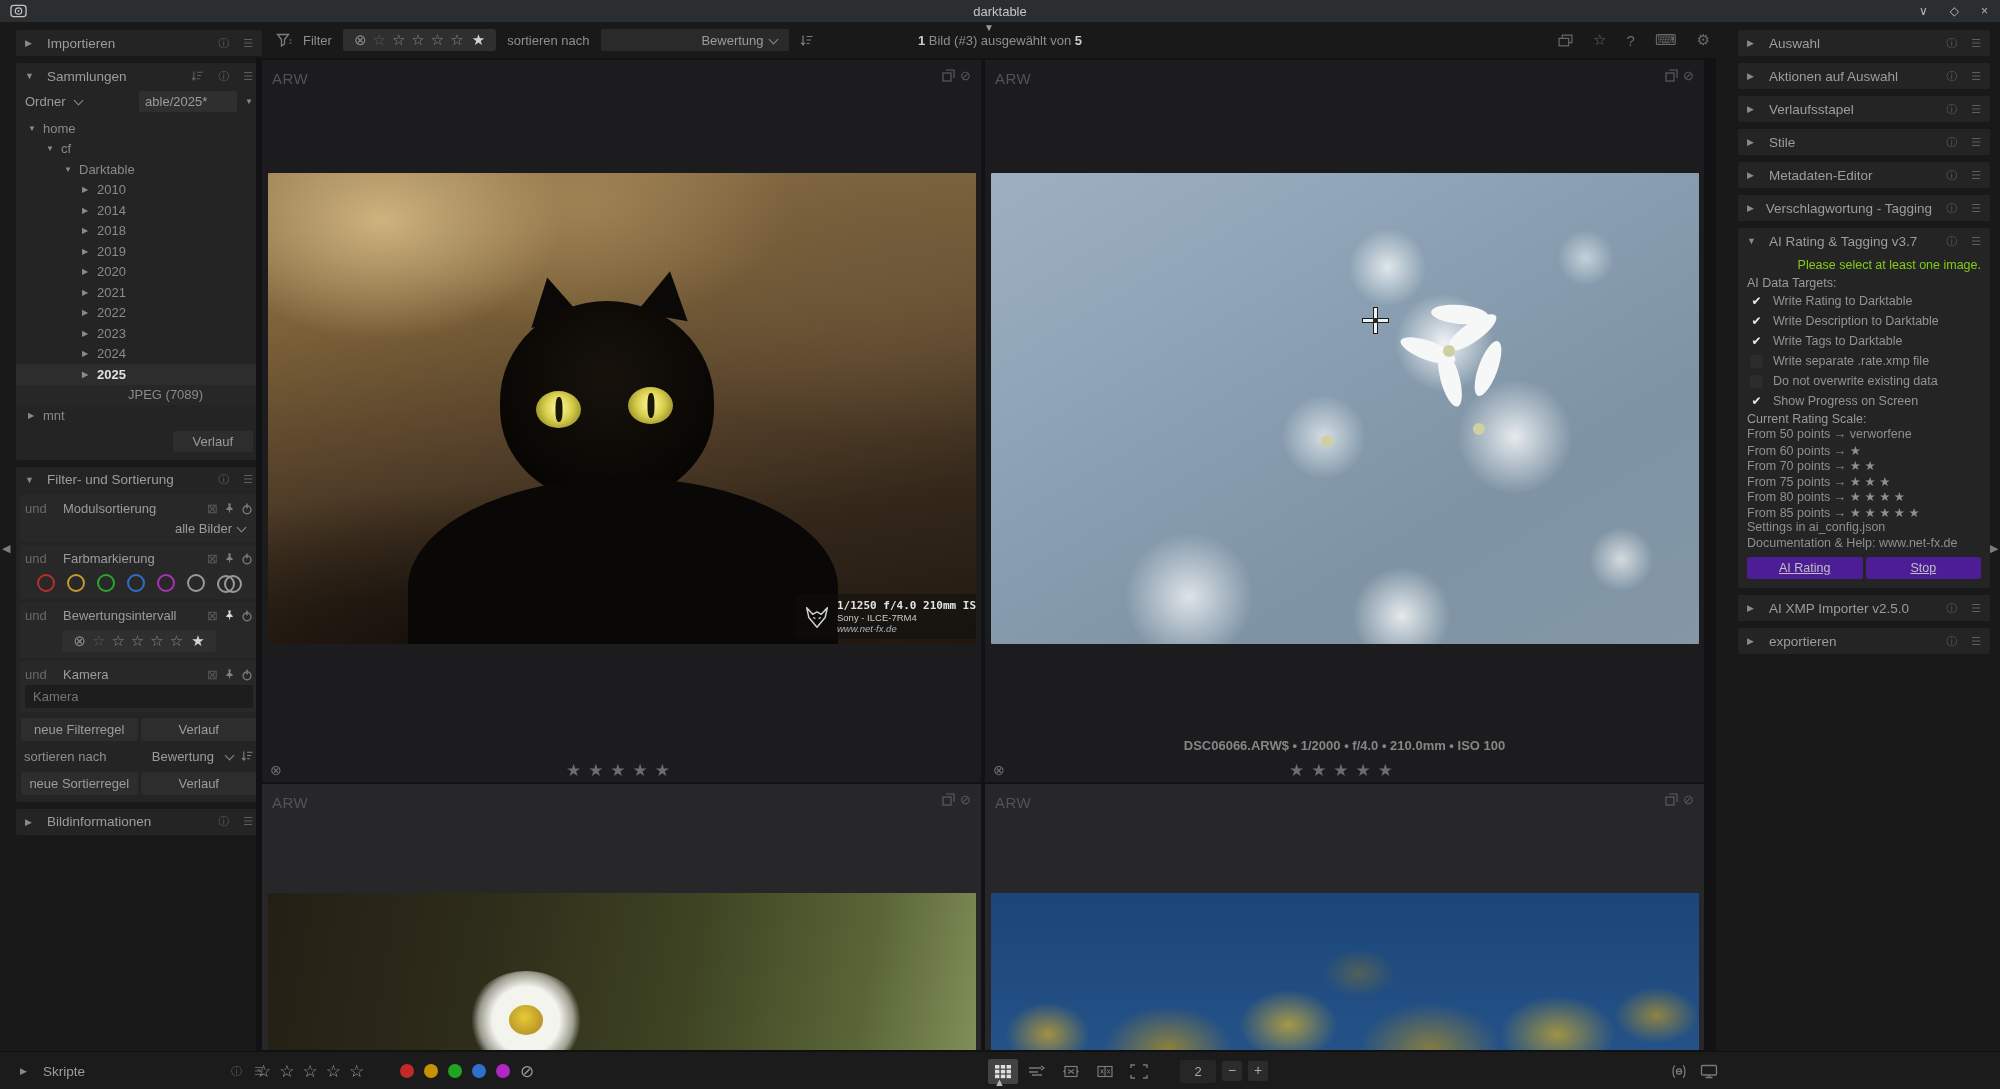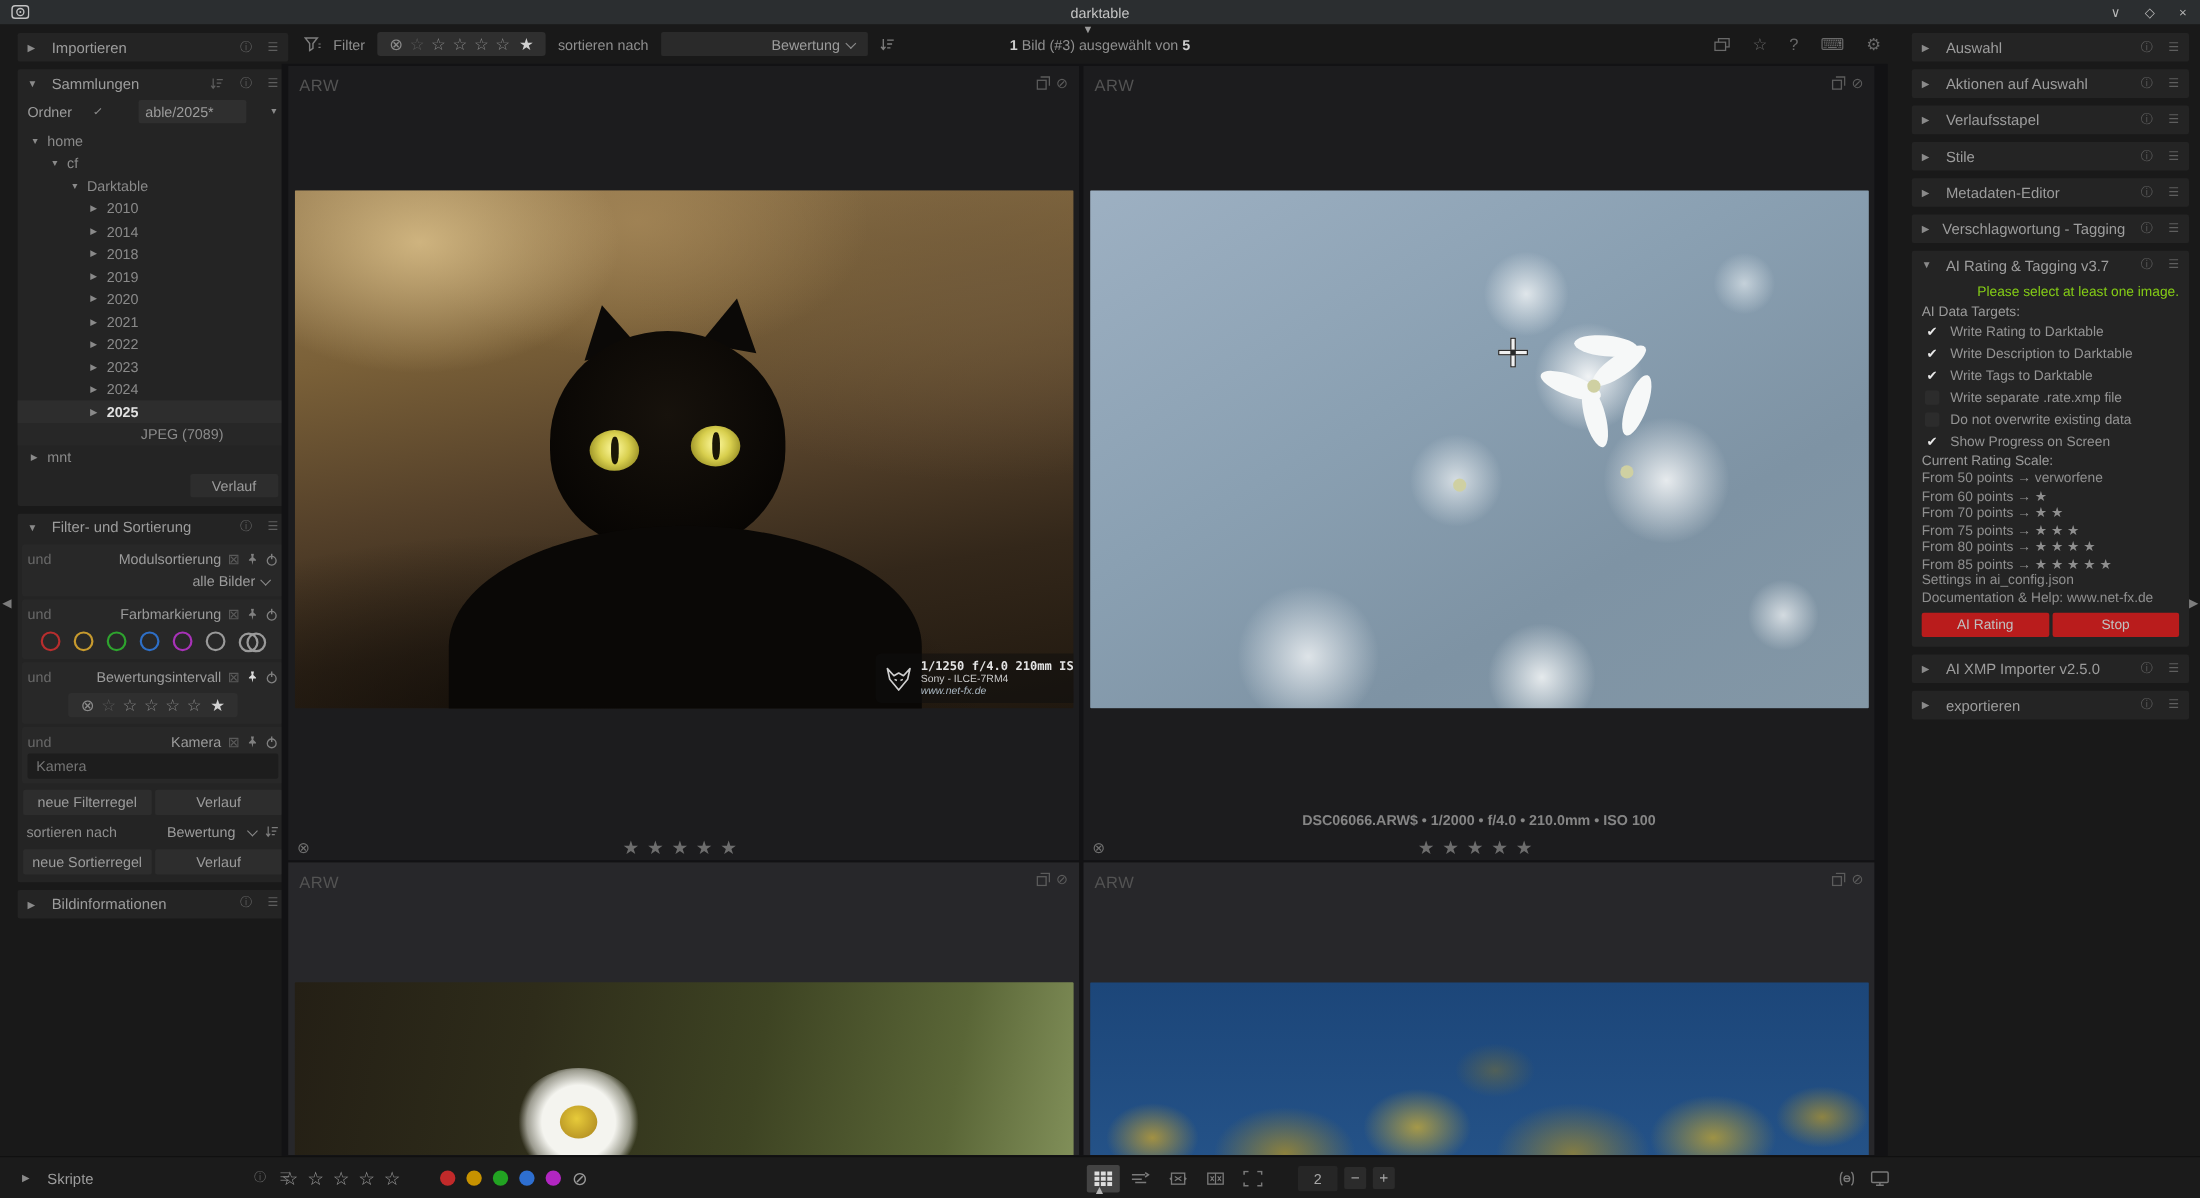--- a/index.html
+++ b/index.html
@@ -14,38 +14,38 @@
   .edge-arrow{position:absolute;color:#7d7d7d;font-size:11px;}
   
   .sec{background:#242424;border-radius:2px;margin-bottom:7px;}
   .sechdr{display:flex;align-items:center;height:26px;padding:0 9px;gap:9px;}
   .secarr{font-size:9px;color:#8a8a8a;width:13px;}
   .sectitle{flex:1;color:#9d9d9d;font-size:13.5px;white-space:nowrap;}
   .hic{color:#5e5e5e;font-size:11px;margin-left:5px;line-height:1;}
   .left-panel{position:absolute;left:16px;top:30px;width:246px;}
   .right-panel{position:absolute;left:1738px;top:30px;width:252px;}
   
-  .critrow{display:flex;align-items:center;padding:2px 9px 4px;gap:17px;color:#9c9c9c;}
+  .critrow{display:flex;align-items:center;padding:2px 9px 4px;gap:4px;color:#9c9c9c;}
   .chev{display:inline-block;width:6px;height:6px;border-right:1.4px solid #8a8a8a;border-bottom:1.4px solid #8a8a8a;transform:rotate(45deg);margin:-2px 2px 0 6px;}
   .pathinput{width:86px;background:#2f2f2f;border:none;color:#9c9c9c;font:13px "Liberation Sans",sans-serif;padding:3px 6px;border-radius:2px;}
   .smallarr{font-size:8px;color:#8a8a8a;margin-left:4px;}
   .tree{padding:2px 0 0;}
   .trow{display:flex;align-items:center;height:20.5px;padding-left:12px;color:#8a8a8a;}
   .trow .tarr{font-size:8px;color:#8a8a8a;width:15px;flex:none;}
   .trow.d1{padding-left:30px;}.trow.d2{padding-left:48px;}.trow.d3{padding-left:66px;}
   .trow.sel{color:#e2e2e2;font-weight:bold;background:#2d2d2d;}
   .trow.plain{background:#272727;}
   .vrow{display:flex;justify-content:flex-end;padding:5px 9px 8px;}
   .pbtn{background:#2d2d2d;color:#9c9c9c;text-align:center;padding:3px 20px;border-radius:2px;cursor:default;}
   
   .filterbody{padding:2px 4px 4px;}
   .rule{background:#282828;margin-bottom:3px;padding:4px 5px;border-radius:2px;}
   .rulehdr{display:flex;align-items:center;gap:6px;height:20px;}
   .conj{color:#696969;width:32px;flex:none;}
-  .rname{flex:1;text-align:right;color:#9c9c9c;}
+  .rname{flex:1;text-align:left;color:#9c9c9c;}
   .ricons{display:flex;gap:6px;align-items:center;}
   .ruleval{display:flex;justify-content:flex-end;align-items:center;padding:2px 6px;color:#9c9c9c;}
   .colorrow{display:flex;justify-content:center;align-items:center;gap:12px;padding:5px 0 3px;}
   .ccirc{width:14px;height:14px;border-radius:50%;border:2px solid #888;}
   .dual{position:relative;width:24px;height:16px;}
   .dual i{position:absolute;top:0;width:14px;height:14px;border-radius:50%;border:2px solid #9a9a9a;}
   .dual i:first-child{left:0;}.dual i:last-child{left:7px;}
   .starrowc{display:flex;justify-content:center;padding:4px 0 2px;}
   .starbox{display:flex;align-items:center;gap:6px;background:#2f2f2f;border-radius:3px;padding:2px 11px;font-size:15px;}
   .sb-rej{color:#8a8a8a;}.sb-zero{color:#5a5a5a;}.sb-mid{color:#8a8a8a;letter-spacing:6px;}.sb-top{color:#d2d2d2;margin-left:-4px;}
@@ -119,21 +119,21 @@
     linear-gradient(180deg,#1c4679 0%,#27568c 45%,#2e5f97 100%);}
   
   .aibody{padding:2px 9px 9px;font-size:12.5px;color:#949494;}
   .ai-notice{text-align:right;padding:2px 0 3px;color:#84cc16;}
   .aihead{padding:1px 0;color:#9a9a9a;}
   .aiopt{display:flex;align-items:center;gap:10px;height:20px;padding-left:3px;}
   .chk{width:13px;height:13px;flex:none;border-radius:2px;color:#e8e8e8;font-size:12px;line-height:13px;text-align:center;}
   .chk:empty{background:#2c2c2c;}
   .ailine{height:15.5px;color:#8f8f8f;white-space:nowrap;}
   .aibtnrow{display:flex;gap:3px;margin-top:6px;}
-  .aibtn{flex:1;background:#b91c1c;color:#c0c0c0;text-align:center;padding:4px 0;border-radius:2px;cursor:default;}
+  .aibtn{flex:1;background:#4c1d95;color:#c0c0c0;text-align:center;padding:4px 0;border-radius:2px;cursor:default;text-decoration:underline;}
   
   .bottombar{position:absolute;left:0;top:1051px;width:2000px;height:38px;background:#1b1b1b;border-top:1px solid #101010;}
   .bb-item{position:absolute;top:0;height:38px;display:flex;align-items:center;}
   .bb-stars{color:#9a9a9a;font-size:17px;letter-spacing:8px;}
   .cdot{width:14px;height:14px;border-radius:50%;margin-right:10px;}
   .bb-clear{color:#9a9a9a;font-size:17px;}
   .viewbtn{width:30px;height:25px;display:flex;align-items:center;justify-content:center;color:#7a7a7a;margin-right:4px;border-radius:2px;}
   .viewbtn.active{background:#434343;color:#dedede;}
   .zbox{width:36px;height:23px;background:#262626;border-radius:2px;color:#a8a8a8;text-align:center;line-height:23px;}
   .zbtn{width:20px;height:20px;background:#2b2b2b;border-radius:2px;color:#a8a8a8;text-align:center;line-height:19px;font-size:14px;margin-left:6px;}

